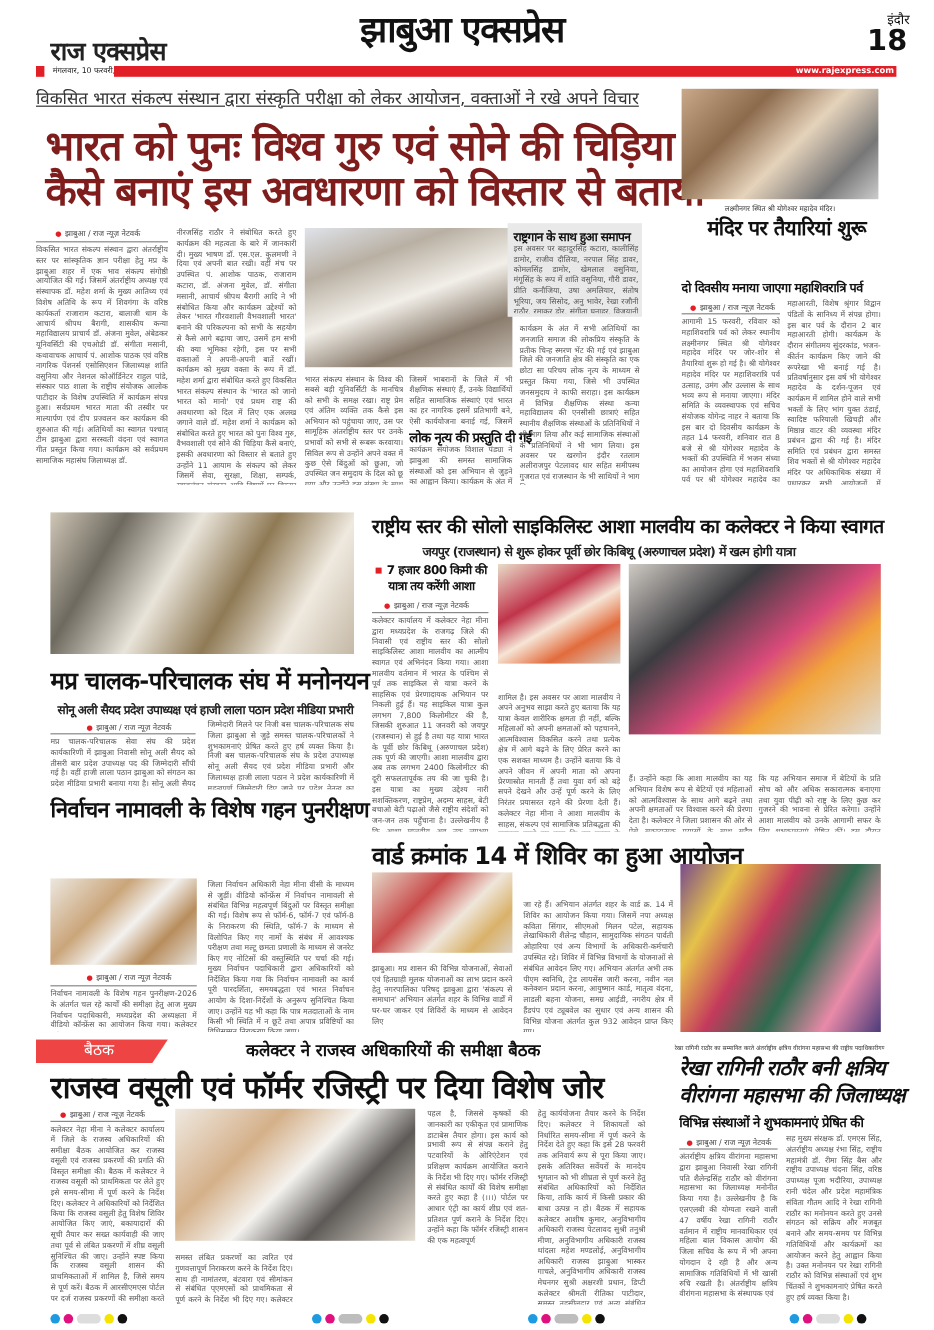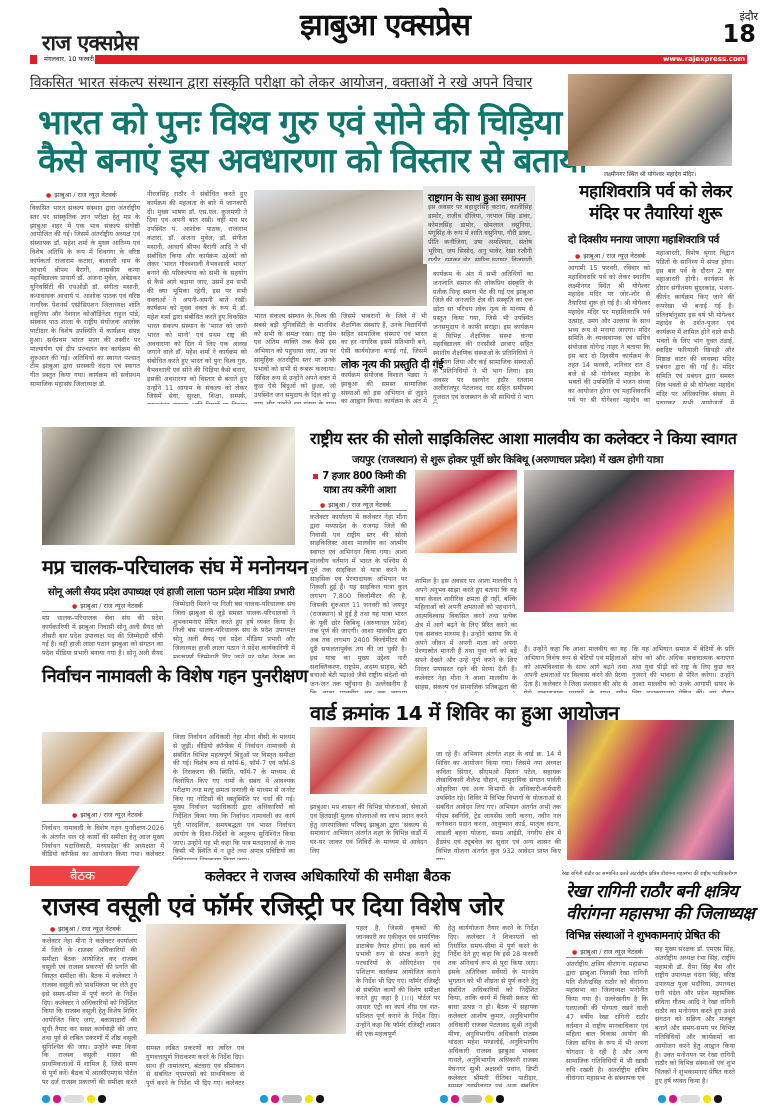--- a/index.html
+++ b/index.html
@@ -7,21 +7,21 @@
   .abs { position: absolute; }
   .masthead-paper { left: 42px; top: 28px; font-size: 21px; font-weight: bold; color: #222; letter-spacing: -0.5px; }
   .masthead-section { left: 300px; top: 3px; font-size: 30px; font-weight: bold; color: #111; letter-spacing: -1px; }
   .masthead-city { right: 20px; top: 8px; font-size: 11px; color: #111; margin-left: 21px; }
   .masthead-page { right: 22px; top: 20px; font-size: 24px; font-weight: bold; color: #111; }
   .redbar { left: 95px; top: 55px; width: 652px; height: 9px; background: #e21e26; }
   .redmark { left: 30px; top: 55px; width: 7px; height: 9px; background: #e21e26; }
   .date { left: 44px; top: 55px; font-size: 6.5px; color: #222; line-height: 9px; }
   .website { right: 33px; top: 55px; font-size: 7px; color: #fff; line-height: 9px; font-weight: bold; }
   .kicker { left: 30px; top: 72px; font-size: 14px; color: #333; text-decoration: underline; white-space: nowrap; }
-  .headline-main { left: 38px; top: 103px; font-size: 34px; font-weight: bold; line-height: 38px; color: #0f766e; white-space: nowrap; letter-spacing: -1px; }
+  .headline-main { left: 38px; top: 103px; font-size: 34px; font-weight: bold; line-height: 38px; color: #7f1d1d; white-space: nowrap; letter-spacing: -1px; }
   .byline { font-size: 6.5px; color: #444; white-space: nowrap; }
   .byline::before { content: "●"; color: #e21e26; margin-right: 3px; font-size: 6px; }
   .rule { height: 1px; background: #888; }
   .bodytext { font-size: 6.4px; line-height: 8.8px; color: #555; text-align: justify; overflow: hidden; }
   .photo { overflow: hidden; }
   .ph-brick { background: linear-gradient(135deg,#c9a98a 0%,#8c6a4c 30%,#e5d3bb 55%,#777 80%,#ccc 100%); }
   .ph-event { background: linear-gradient(160deg,#dfe3ea 0%,#b9b0a3 25%,#f2efe9 50%,#8a7c6d 75%,#c8c0b6 100%); }
   .ph-group { background: linear-gradient(120deg,#cfc6b6 0%,#6e6a60 20%,#e9e4da 40%,#8f7a55 60%,#efe9df 80%,#c5b9a6 100%); }
   .ph-cyclist { background: linear-gradient(150deg,#e8dcc8 0%,#c0344a 35%,#f6e5d5 55%,#e26b3c 75%,#d8d0c4 100%); }
   .ph-cyclist2 { background: linear-gradient(140deg,#cfcac3 0%,#3c3c40 30%,#d94a7a 55%,#f2a33a 70%,#dfdcd6 100%); }
@@ -69,21 +69,20 @@
 <div class="abs bodytext" style="left:341px;top:371px;width:86px;height:33px;">कार्यक्रम संयोजक विशाल पंड्या ने झाबुआ की समस्त सामाजिक संस्थाओं को इस अभियान से जुड़ने का आह्वान किया। कार्यक्रम के अंत में कुछ नियुक्तियां भी की गईं। उन्हें उनकी नियुक्ति पत्र भी दिए गए एवं</div>
 
 <div class="abs grey-box" style="left:423px;top:186px;width:112px;height:78px;"></div>
 <div class="abs head2" style="left:428px;top:190px;font-size:10px;">राष्ट्रगान के साथ हुआ समापन</div>
 <div class="abs bodytext" style="left:428px;top:203px;width:104px;height:58px;color:#555;">इस अवसर पर बहादुरसिंह कटारा, कालीसिंह डामोर, राजीव दौलिया, नरपाल सिंह डावर, कोमलसिंह डामोर, खेमलाल वसुनिया, मंगूसिंह के रूप में शांति वसुनिया, गौरी डावर, प्रीति कनौजिया, उषा अमलियार, संतोष भूरिया, जय सिसोद, अनु भावेर, रेखा रजौनी राठौर, रमाकर डोर, संगीता घुनाहर, विजयानी जमाली, राहुल, लक्ष्मीसिंह अमलियार, सलिन अमलियार, बंटीलाल कटारा, समस्त संरक्षक आदि सहित कई गणमान्यजन उपस्थित रहे। कार्यक्रम के अंत में राष्ट्रगान के साथ समापन किया गया।</div>
 <div class="abs bodytext" style="left:433px;top:270px;width:100px;height:134px;">कार्यक्रम के अंत में सभी अतिथियों का जनजाति समाज की लोकप्रिय संस्कृति के प्रतीक चिन्ह स्मरण भेंट की गई एवं झाबुआ जिले की जनजाति क्षेत्र की संस्कृति का एक छोटा सा परिचय लोक नृत्य के माध्यम से प्रस्तुत किया गया, जिसे भी उपस्थित जनसमुदाय ने काफी सराहा। इस कार्यक्रम में विभिन्न शैक्षणिक संस्था कन्या महाविद्यालय की एनसीसी छात्राएं सहित स्थानीय शैक्षणिक संस्थाओं के प्रतिनिधियों ने भी भाग लिया और कई सामाजिक संस्थाओं के प्रतिनिधियों ने भी भाग लिया। इस अवसर पर खरगोन इंदौर रतलाम अलीराजपुर पेटलावद धार सहित समीपस्थ गुजरात एवं राजस्थान के भी साथियों ने भाग लिया।</div>
 
 <div class="abs photo ph-brick" style="left:568px;top:74px;width:164px;height:92px;"></div>
 <div class="abs caption" style="left:568px;top:170px;width:164px;">लक्ष्मीनगर स्थित श्री योगेश्वर महादेव मंदिर।</div>
 <div class="abs head2" style="left:568px;top:180px;width:175px;text-align:center;font-size:17px;line-height:22px;">
-  <div>महाशिवरात्रि पर्व को लेकर</div>
   <div>मंदिर पर तैयारियां शुरू</div>
 </div>
 <div class="abs head2" style="left:568px;top:232px;font-size:10.5px;">दो दिवसीय मनाया जाएगा महाशिवरात्रि पर्व</div>
 <div class="abs byline" style="left:575px;top:251px;">झाबुआ / राज न्यूज़ नेटवर्क</div>
 <div class="abs rule" style="left:568px;top:261px;width:82px;"></div>
 <div class="abs bodytext" style="left:568px;top:264px;width:82px;height:140px;">आगामी 15 फरवरी, रविवार को महाशिवरात्रि पर्व को लेकर स्थानीय लक्ष्मीनगर स्थित श्री योगेश्वर महादेव मंदिर पर जोर-शोर से तैयारियां शुरू हो गई है। श्री योगेश्वर महादेव मंदिर पर महाशिवरात्रि पर्व उत्साह, उमंग और उल्लास के साथ भव्य रूप से मनाया जाएगा। मंदिर समिति के व्यवस्थापक एवं सचिव संयोजक योगेन्द्र नाहर ने बताया कि इस बार दो दिवसीय कार्यक्रम के तहत 14 फरवरी, शनिवार रात 8 बजे से श्री योगेश्वर महादेव के भक्तों की उपस्थिति में भजन संध्या का आयोजन होगा एवं महाशिवरात्रि पर्व पर श्री योगेश्वर महादेव का रुद्राभिषेक,</div>
 <div class="abs bodytext" style="left:656px;top:249px;width:78px;height:155px;">महाआरती, विशेष श्रृंगार विद्वान पंडितों के सानिध्य में संपन्न होगा। इस बार पर्व के दौरान 2 बार महाआरती होगी। कार्यक्रम के दौरान संगीतमय सुंदरकांड, भजन-कीर्तन कार्यक्रम किए जाने की रूपरेखा भी बनाई गई है। प्रतिवर्षानुसार इस वर्ष भी योगेश्वर महादेव के दर्शन-पूजन एवं कार्यक्रम में शामिल होने वाले सभी भक्तों के लिए भांग युक्त ठंडाई, स्वादिष्ट फरियाली खिचड़ी और मिष्ठान्न वाटर की व्यवस्था मंदिर प्रबंधन द्वारा की गई है। मंदिर समिति एवं प्रबंधन द्वारा समस्त शिव भक्तों से श्री योगेश्वर महादेव मंदिर पर अधिकाधिक संख्या में पधारकर सभी आयोजनों में शामिल होने एवं दर्शन लाभ लेने हेतु अपील की है।</div>
 
 <div class="abs photo ph-group" style="left:42px;top:427px;width:253px;height:118px;"></div>
 <div class="abs head2" style="left:42px;top:553px;font-size:20px;">मप्र चालक-परिचालक संघ में मनोनयन</div>

